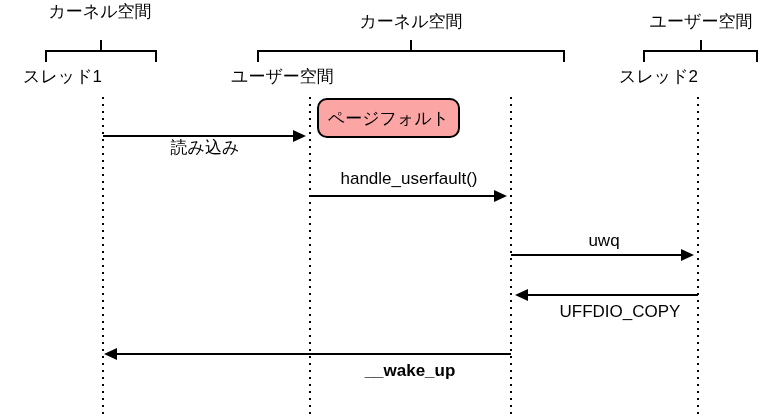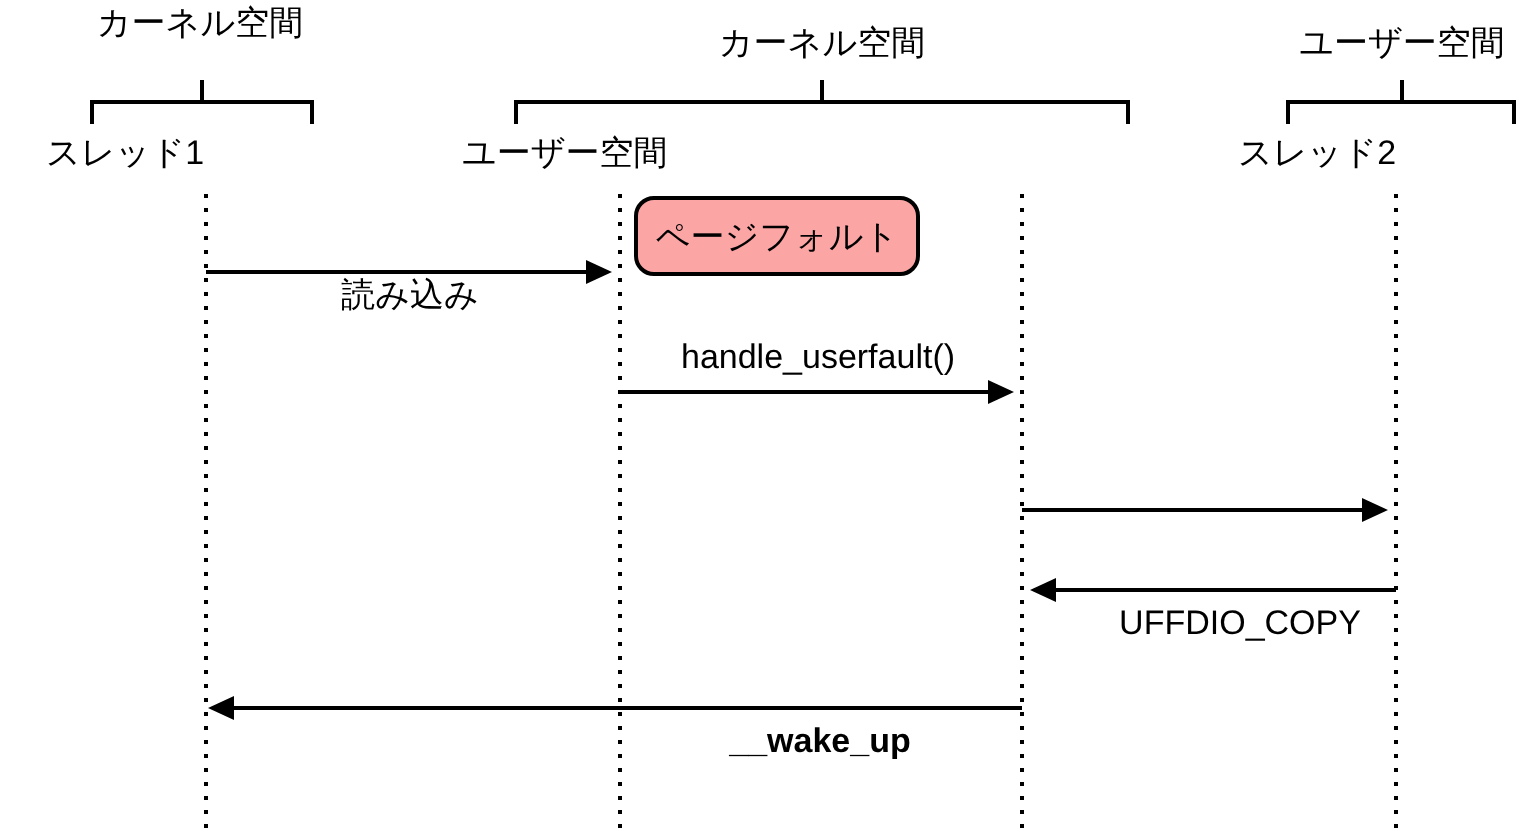--- a/index.html
+++ b/index.html
@@ -81,20 +81,21 @@
   <div class="head-right" style="left:293px;top:130px;"></div>
 
   <div class="note-box">
     <span>ページフォルト</span>
   </div>
 
   <div class="msg-label" style="left:309px;top:169px;">handle_userfault()</div>
   <div class="msg-line" style="left:310px;top:195px;width:186px;"></div>
   <div class="head-right" style="left:494px;top:190px;"></div>
 
+  <div class="msg-label" style="left:504px;top:231px;">uwq</div>
   <div class="msg-line" style="left:511px;top:254px;width:172px;"></div>
   <div class="head-right" style="left:681px;top:249px;"></div>
 
   <div class="head-left" style="left:515px;top:289px;"></div>
   <div class="msg-line" style="left:526px;top:294px;width:172px;"></div>
   <div class="msg-label" style="left:520px;top:302px;">UFFDIO_COPY</div>
 
   <div class="head-left" style="left:104px;top:348px;"></div>
   <div class="msg-line" style="left:115px;top:353px;width:396px;"></div>
   <div class="msg-label" style="left:310px;top:361px;font-weight:bold;">__wake_up</div>

